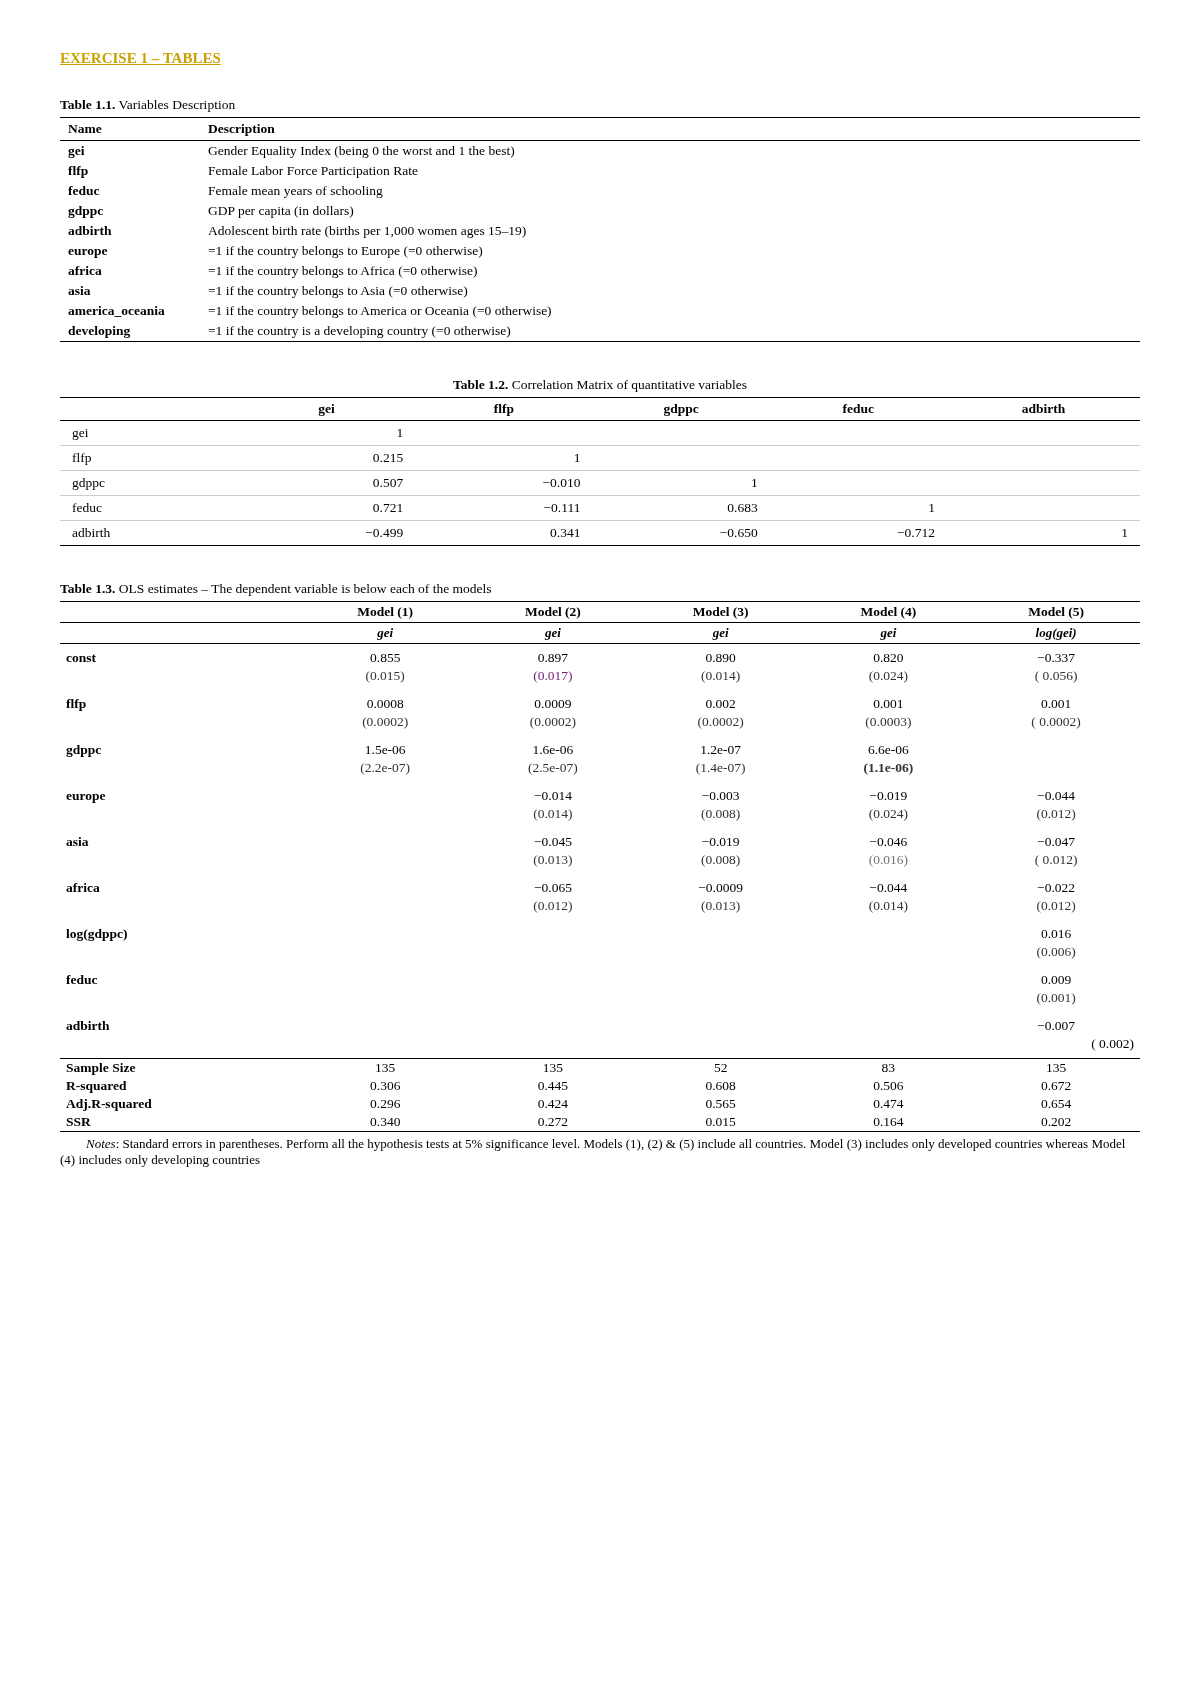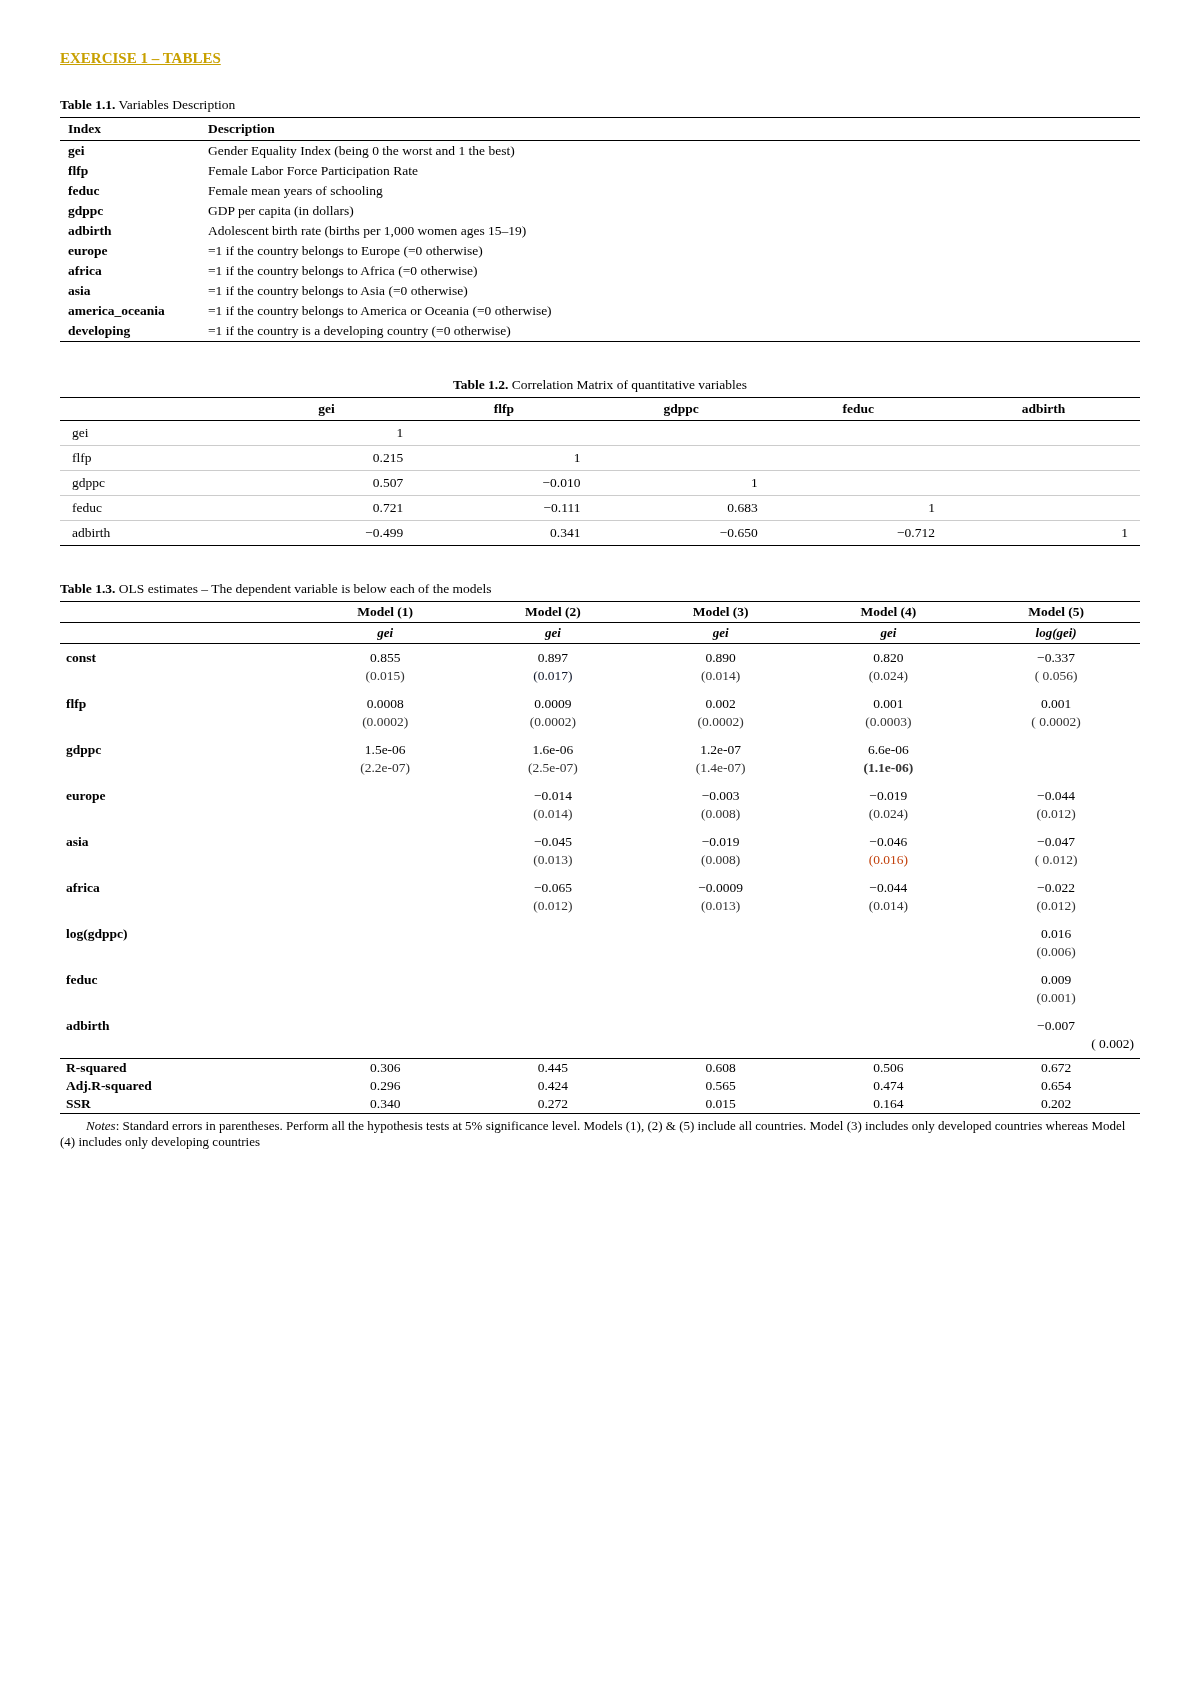--- a/index.html
+++ b/index.html
@@ -149,21 +149,21 @@
 
 <div class="page-title">EXERCISE 1 – TABLES</div>
 
 <div class="table-section">
   <div class="table-caption">
     <span class="caption-bold">Table 1.1.</span><span> Variables Description</span>
   </div>
   <table class="tbl1">
     <thead>
       <tr>
-        <th>Index</th>
+        <th>Name</th>
         <th>Description</th>
       </tr>
     </thead>
     <tbody id="tbl1-body">
         <tr>
           <td>gei</td>
           <td>Gender Equality Index (being 0 the worst and 1 the best)</td>
         </tr>
         <tr>
           <td>flfp</td>
@@ -295,21 +295,21 @@
           <td style="font-weight: bold; text-align: left;">const</td>
           <td>0.855</td>
           <td>0.897</td>
           <td>0.890</td>
           <td>0.820</td>
           <td>−0.337</td>
         </tr>
         <tr class="se-row">
           <td></td>
           <td style="color: rgb(51, 51, 51);">(0.015)</td>
-          <td style="color: #0f172a;">(0.017)</td>
+          <td style="color: #701a75;">(0.017)</td>
           <td style="color: rgb(51, 51, 51);">(0.014)</td>
           <td style="color: rgb(51, 51, 51);">(0.024)</td>
           <td style="color: rgb(51, 51, 51);">( 0.056)</td>
         </tr>
         <tr class="coeff-row">
           <td style="font-weight: bold; text-align: left;">flfp</td>
           <td>0.0008</td>
           <td>0.0009</td>
           <td>0.002</td>
           <td>0.001</td>
@@ -361,21 +361,21 @@
           <td>−0.045</td>
           <td>−0.019</td>
           <td>−0.046</td>
           <td>−0.047</td>
         </tr>
         <tr class="se-row">
           <td></td>
           <td style="color: rgb(51, 51, 51);"></td>
           <td style="color: rgb(51, 51, 51);">(0.013)</td>
           <td style="color: rgb(51, 51, 51);">(0.008)</td>
-          <td style="color: #c2410c;">(0.016)</td>
+          <td style="color: #737373;">(0.016)</td>
           <td style="color: rgb(51, 51, 51);">( 0.012)</td>
         </tr>
         <tr class="coeff-row">
           <td style="font-weight: bold; text-align: left;">africa</td>
           <td></td>
           <td>−0.065</td>
           <td>−0.0009</td>
           <td>−0.044</td>
           <td>−0.022</td>
         </tr>
@@ -432,20 +432,28 @@
           <td style="color: rgb(51, 51, 51);"></td>
           <td style="color: rgb(51, 51, 51);"></td>
           <td style="color: rgb(51, 51, 51);"></td>
           <td style="color: rgb(51, 51, 51);"></td>
           <td style="color: #000000; text-align: right;">( 0.002)</td>
         </tr>
       </tbody>
     <tfoot id="tbl3-footer">
         <tr>
           <td colspan="6" style="border-top: 1px solid rgb(0, 0, 0); padding: 0px;"></td>
+        </tr>
+        <tr>
+          <td style="font-weight: bold; text-align: left;">Sample Size</td>
+          <td>135</td>
+          <td>135</td>
+          <td>52</td>
+          <td>83</td>
+          <td>135</td>
         </tr>
         <tr>
           <td style="font-weight: bold; text-align: left;">R-squared</td>
           <td>0.306</td>
           <td>0.445</td>
           <td>0.608</td>
           <td>0.506</td>
           <td>0.672</td>
         </tr>
         <tr>

